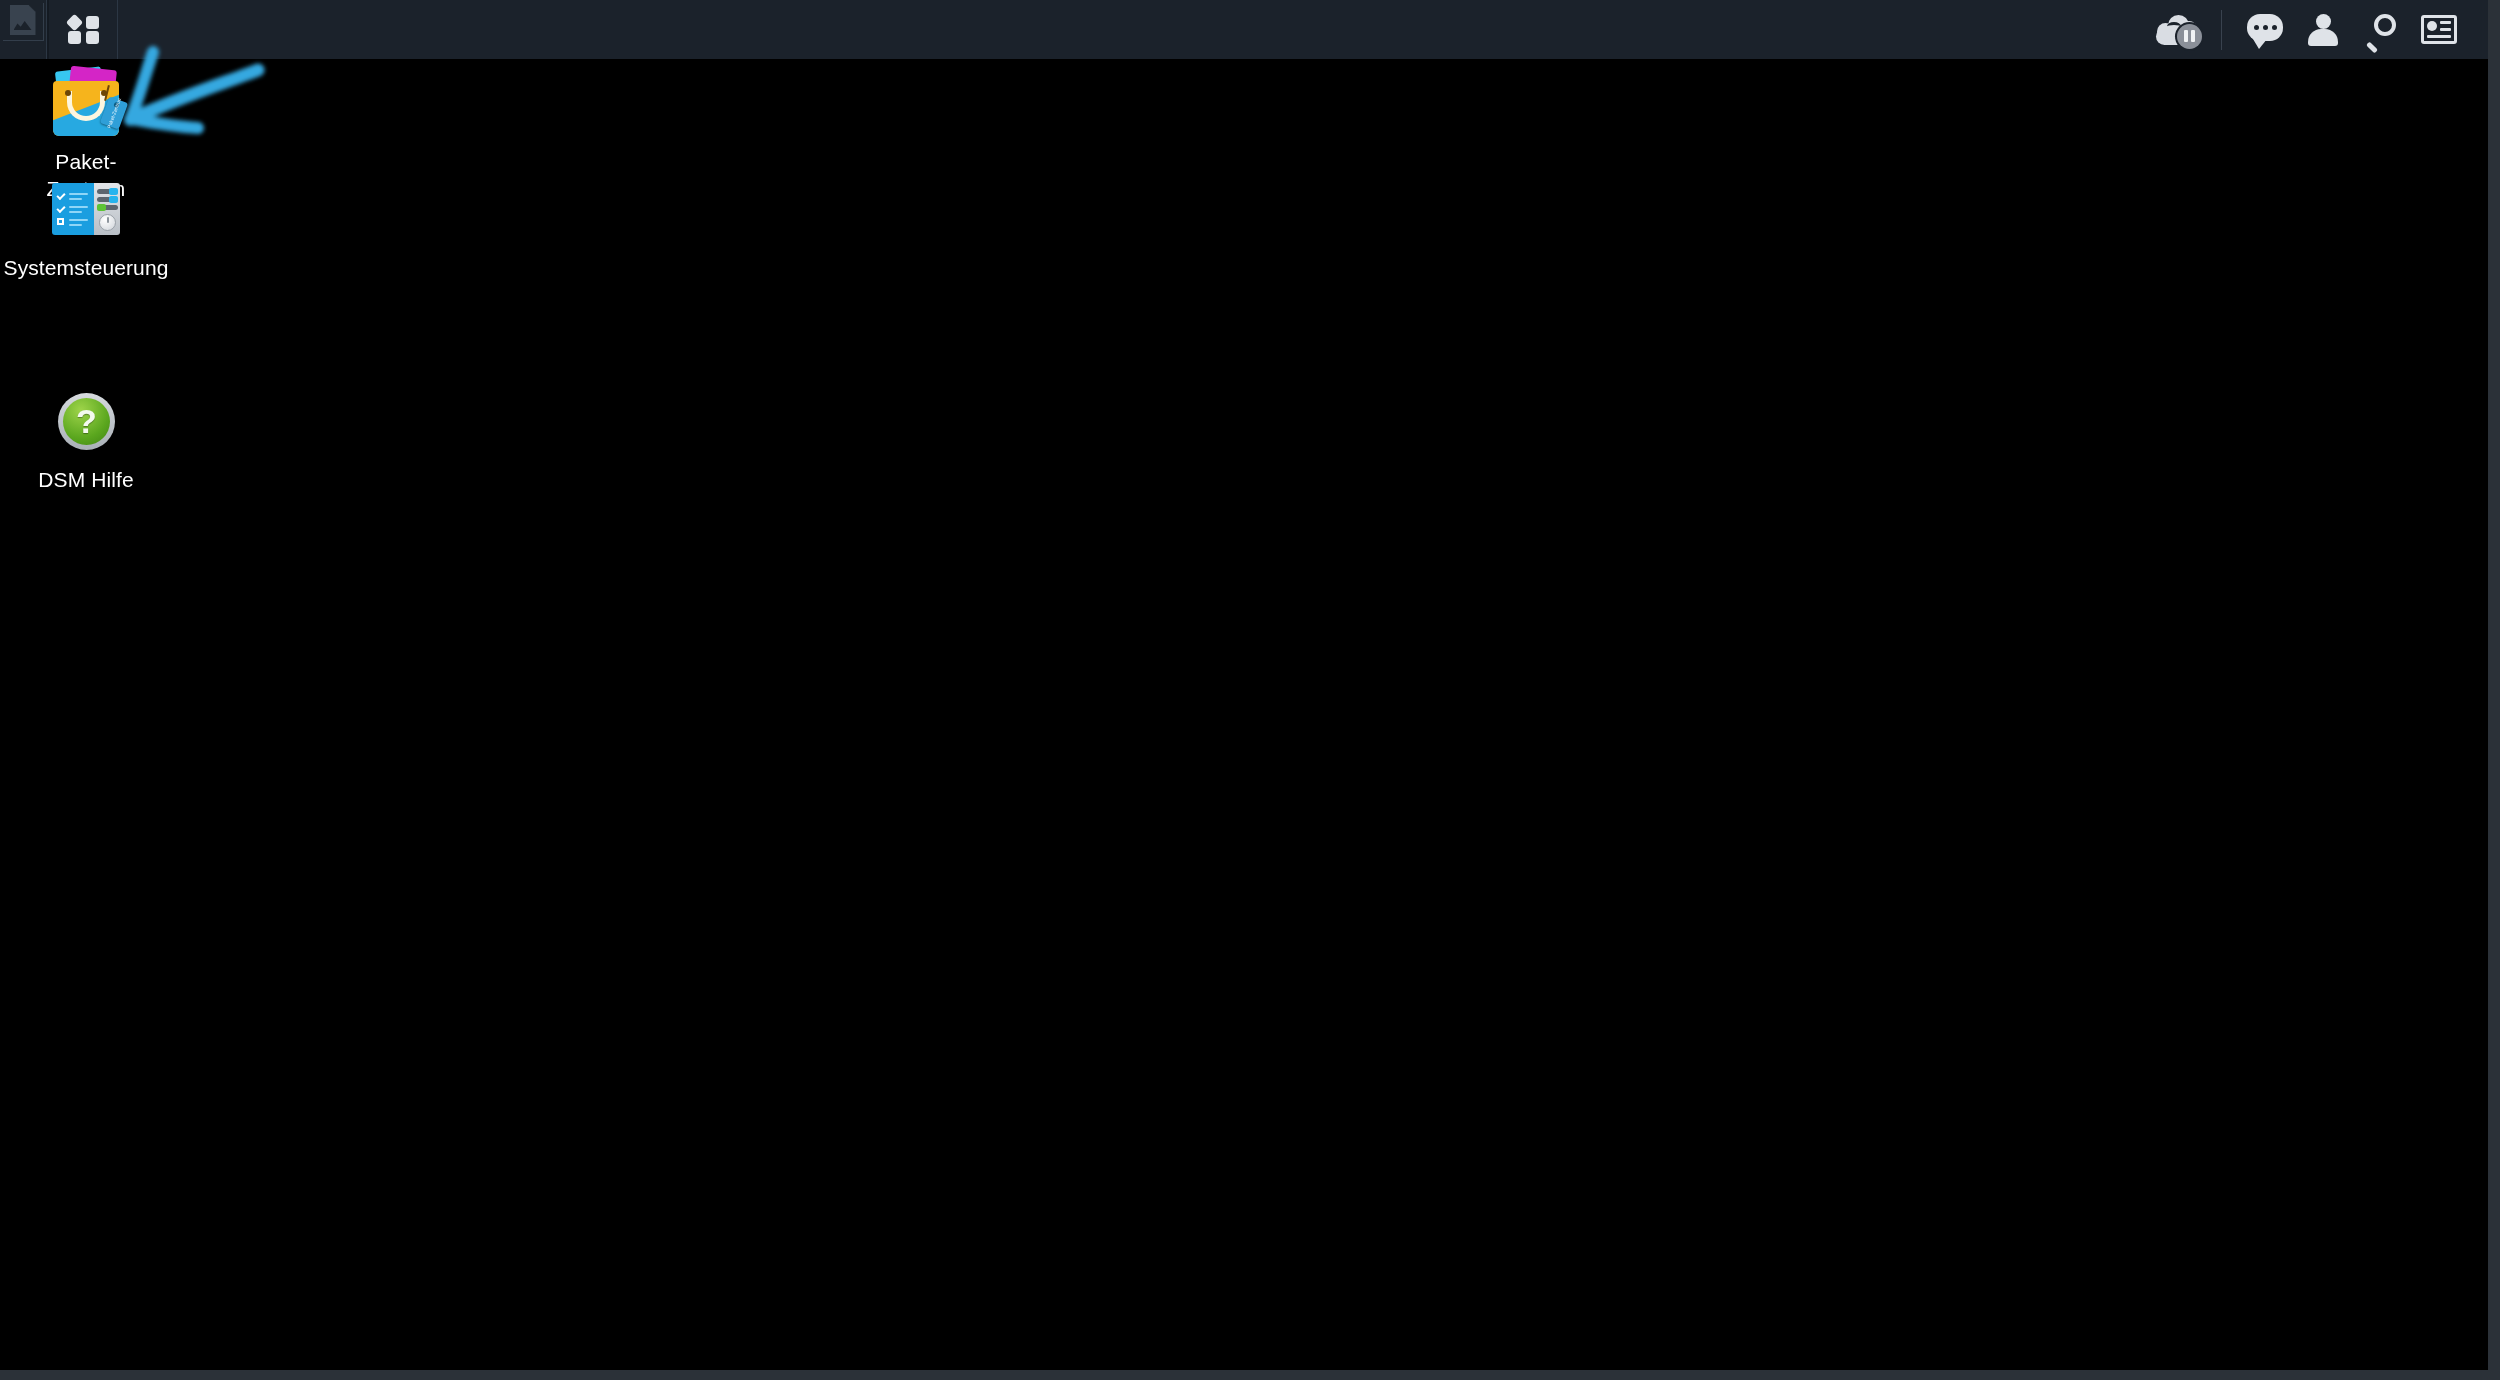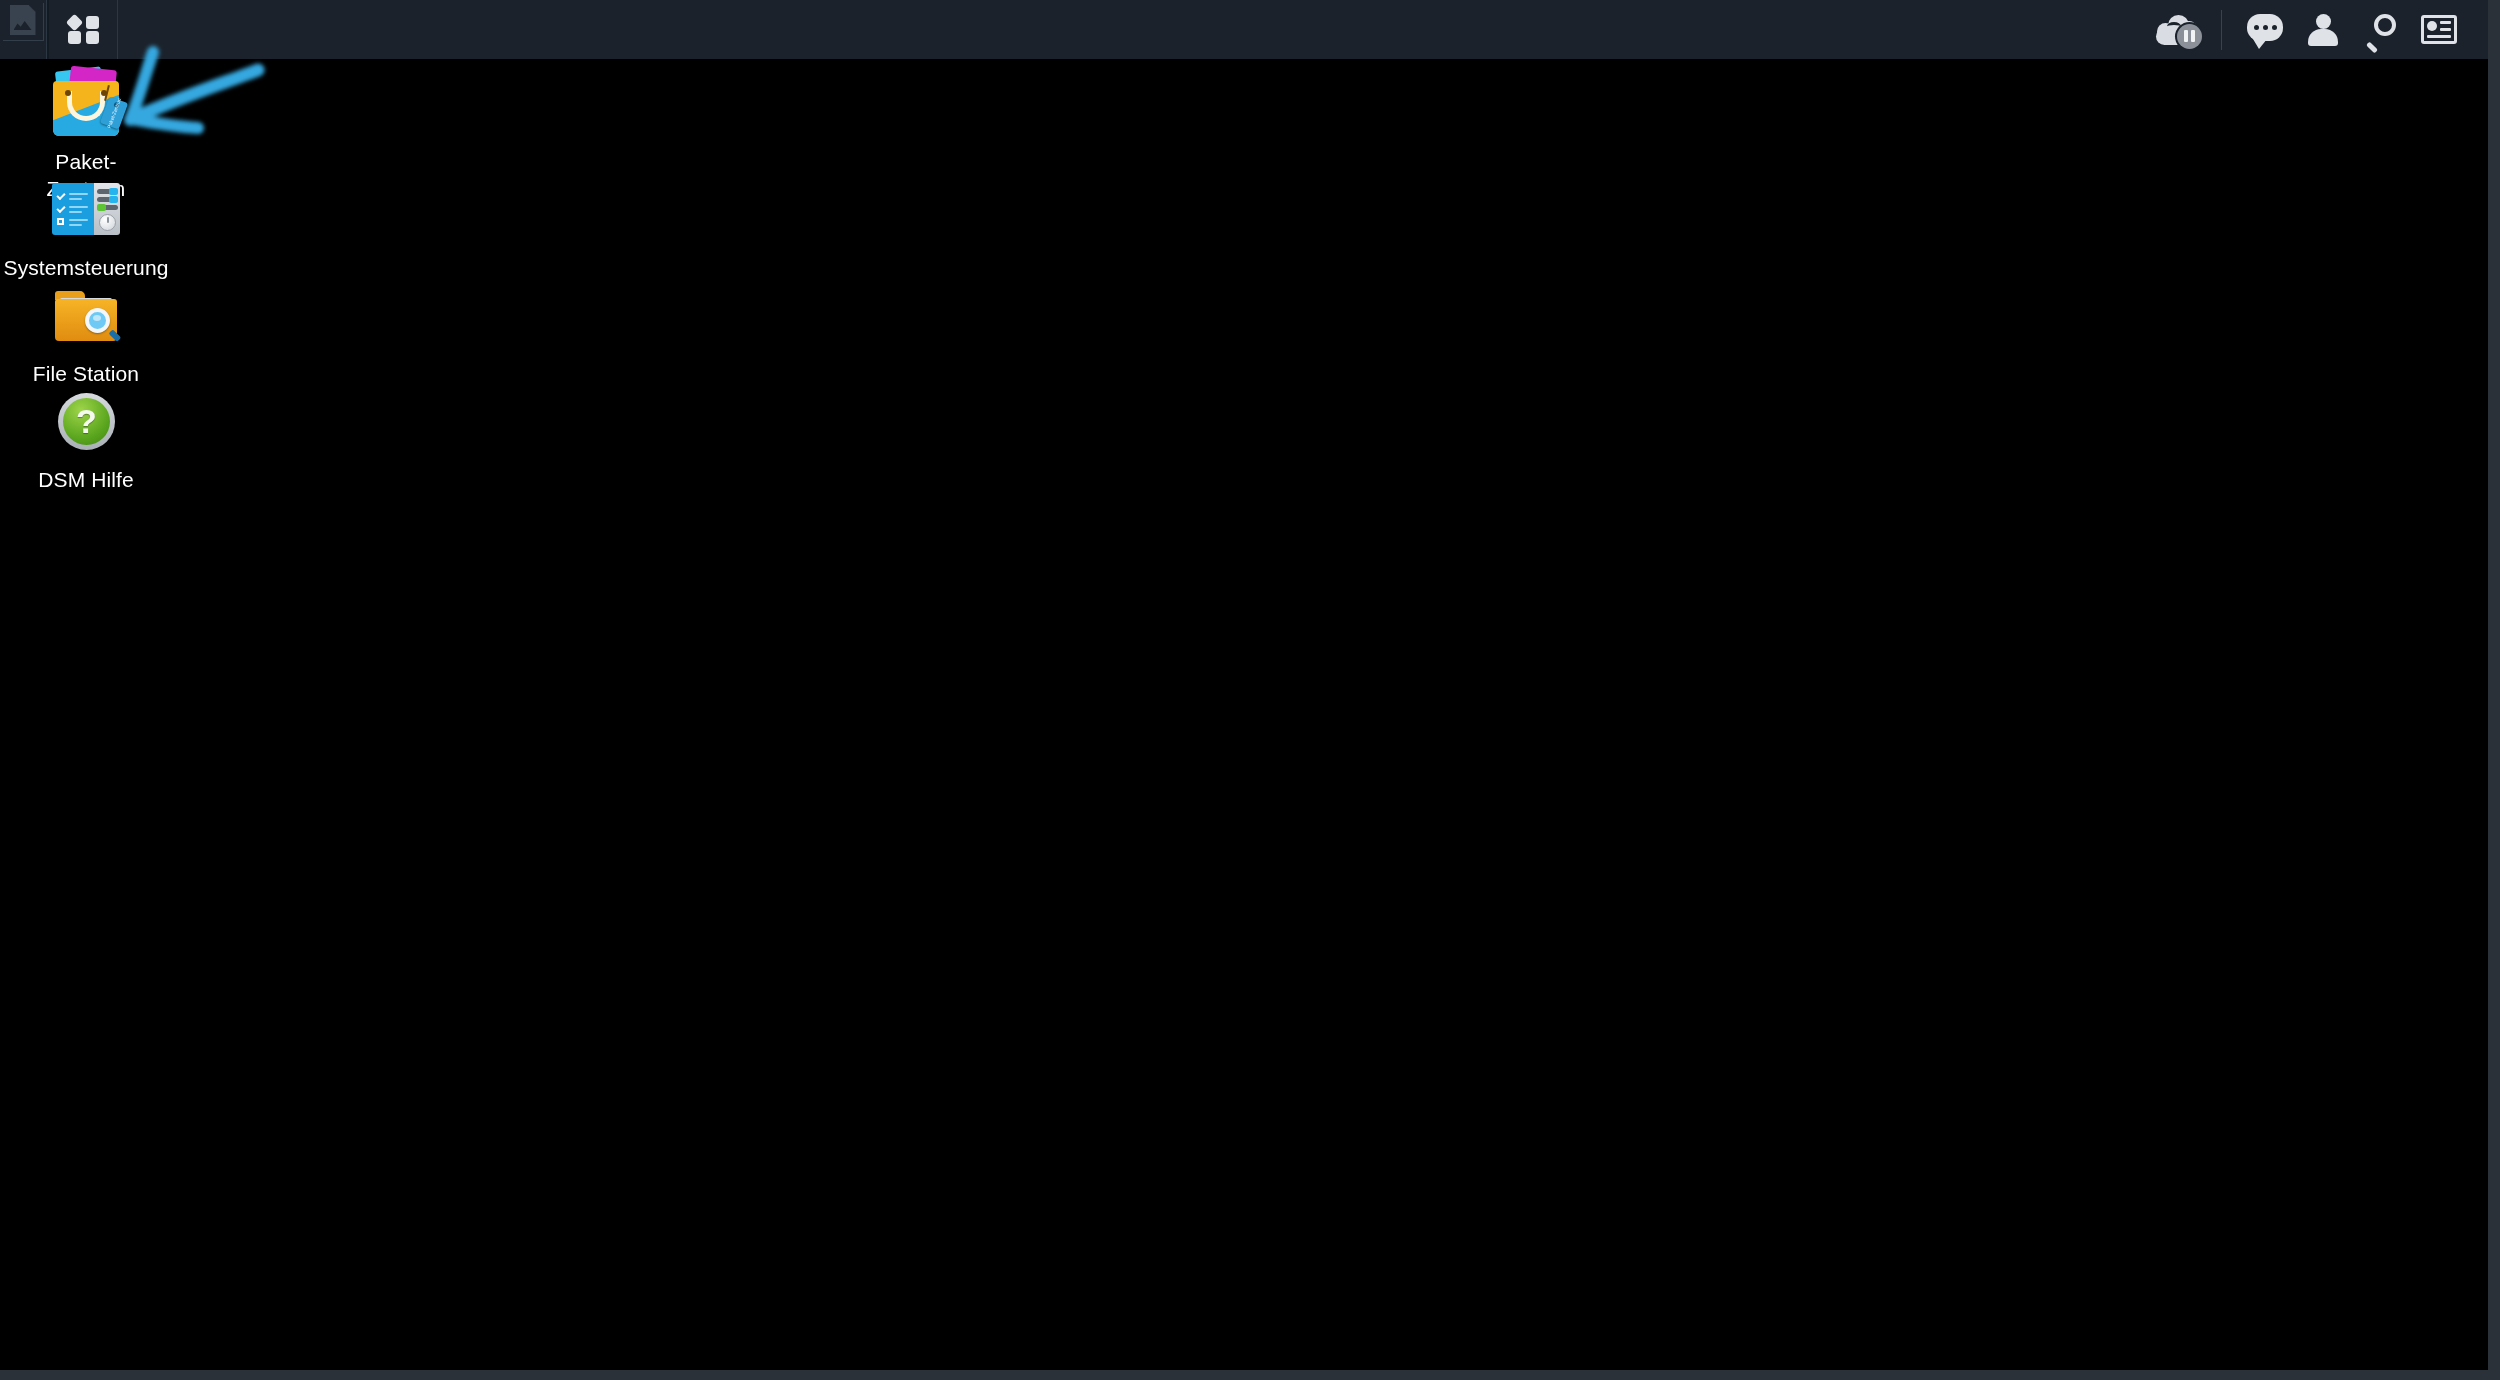--- a/index.html
+++ b/index.html
@@ -570,32 +570,20 @@
               <span class="slot s3">
                   <i></i>
                 </span>
               <span class="dial"></span>
             </div>
           </div>
         </div>
         <div class="cap">Systemsteuerung</div>
       </div>
 
-      <div class="desk-icon" style="left:0px; top:220px;">
-        <div class="art">
-          <div class="fil">
-            <div class="tab"></div>
-            <div class="paper"></div>
-            <div class="body"></div>
-            <div class="stick"></div>
-            <div class="lens"></div>
-          </div>
-        </div>
-        <div class="cap">File Station</div>
-      </div>
 
       <div class="desk-icon" style="left:0px; top:326px;">
         <div class="art">
           <div class="hlp">
             <div class="inner">
               <span class="qm">?</span>
             </div>
           </div>
         </div>
         <div class="cap">DSM Hilfe</div>

